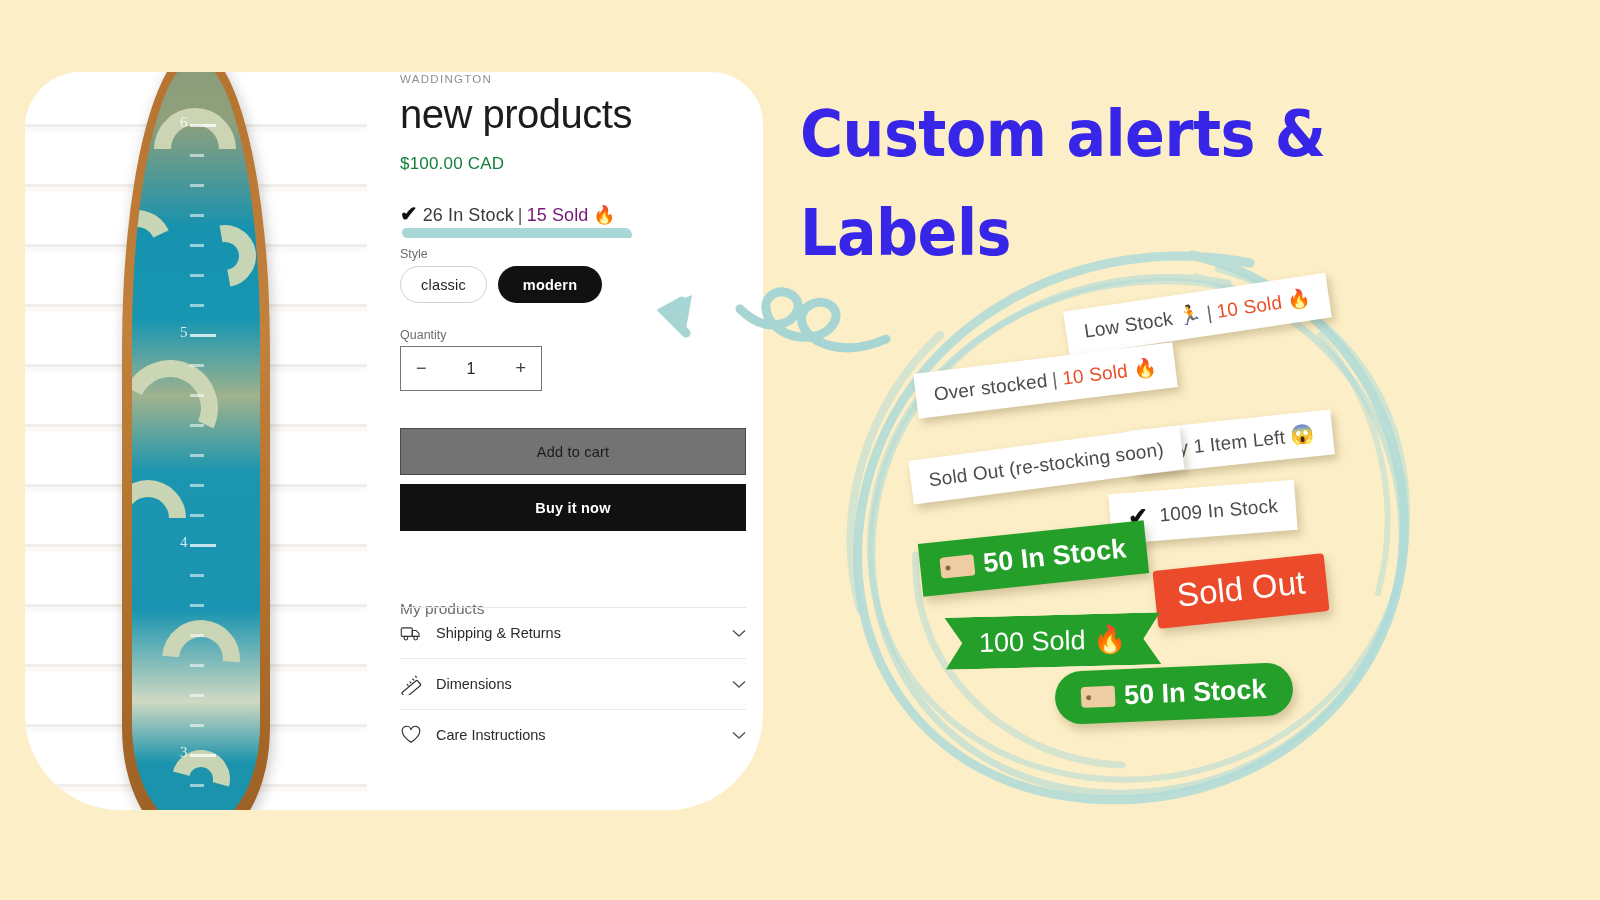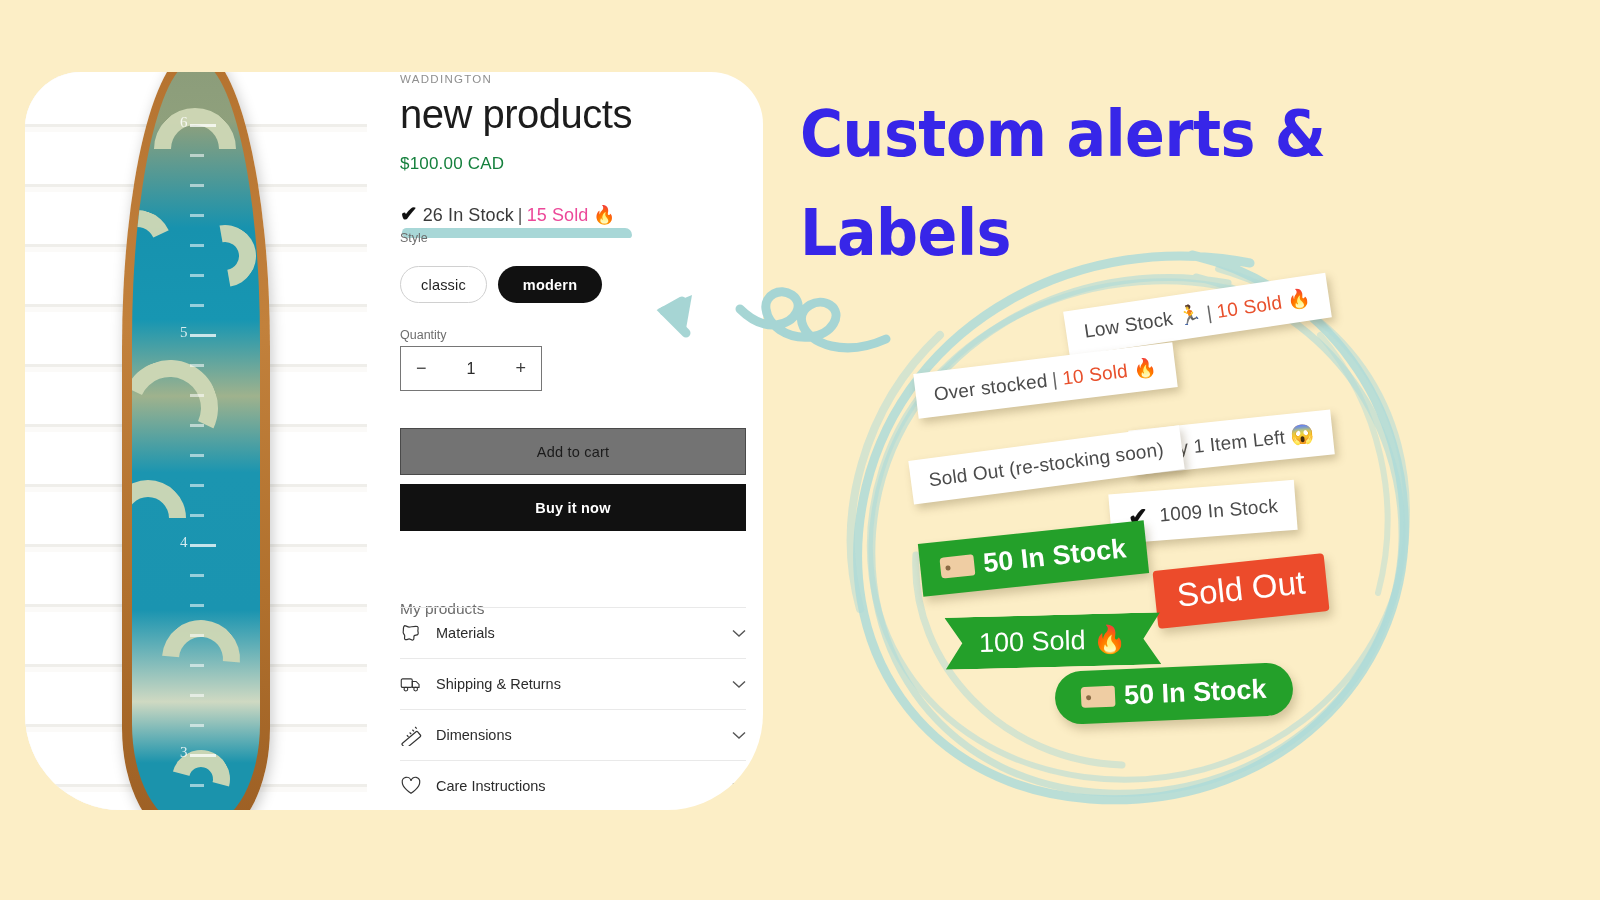--- a/index.html
+++ b/index.html
@@ -126,33 +126,33 @@
     position: absolute; left: 0; top: 82px;
     font-size: 17px; color: #15803d; letter-spacing: .2px;
   }
   .stockline {
     position: absolute; left: 0; top: 130px;
     font-size: 18px; color: #3a3a3a; white-space: nowrap;
     letter-spacing: .1px;
   }
   .stockline .check { font-size: 21px; color: #111; font-weight: 700; margin-right: 5px; }
   .stockline .sep { color: #555; margin: 0 4px; }
-  .stockline .sold { color: #ec4899; }
+  .stockline .sold { color: #701a75; }
   .stock-underline {
     position: absolute; left: 2px; top: 156px;
     width: 230px; height: 10px;
     background: #a8d7d7;
     border-radius: 6px 9px 4px 7px;
   }
 
   .flabel {
     position: absolute; left: 0;
     font-size: 12.5px; color: #6d6d6d;
   }
-  .flabel.style-l { top: 159px; }
+  .flabel.style-l { top: 175px; }
   .flabel.qty-l { top: 256px; }
 
   .pill {
     position: absolute;
     height: 37px; border-radius: 19px;
     display: flex; align-items: center; justify-content: center;
     font-size: 14.5px; letter-spacing: .2px;
     cursor: pointer;
   }
   .pill.classic {
@@ -374,29 +374,20 @@
       <span class="qplus">+</span>
     </div>
 
     <div class="btn addcart">Add to cart</div>
     <div class="btn buynow">Buy it now</div>
 
     <div class="myproducts">My products</div>
 
     <div class="acc-list">
 
-      <div class="acc-row">
-        <svg class="acc-ico" viewBox="0 0 24 24" fill="none" stroke="#333" stroke-width="1.3">
-          <path d="M5 4c2 0 3 1.5 5 1.5S17 4 19 5c1.6.8.5 3 .5 4.5s1 2.5 0 4-3 .3-4 1.5.5 3.5-1 4.5-3-1-4.5-1-3 1.5-4.5.5.2-3.2-.5-4.5S3 12 3.5 10.5 3 5 5 4z"></path>
-        </svg>
-        <span class="acc-label">Materials</span>
-        <svg class="chev" viewBox="0 0 14 9" fill="none" stroke="#555" stroke-width="1.4">
-            <path d="M1 1.5 7 7l6-5.5"></path>
-          </svg>
-      </div>
 
       <div class="acc-row">
         <svg class="acc-ico" viewBox="0 0 26 22" fill="none" stroke="#333" stroke-width="1.3">
           <rect x="1.5" y="5" width="13" height="10" rx="1.5"></rect>
           <path d="M14.5 8h4.5l3.5 3.5V15h-8z"></path>
           <circle cx="7" cy="17" r="2.2"></circle>
             <circle cx="18.5" cy="17" r="2.2"></circle>
         </svg>
         <span class="acc-label">Shipping &amp; Returns</span>
         <svg class="chev" viewBox="0 0 14 9" fill="none" stroke="#555" stroke-width="1.4">

